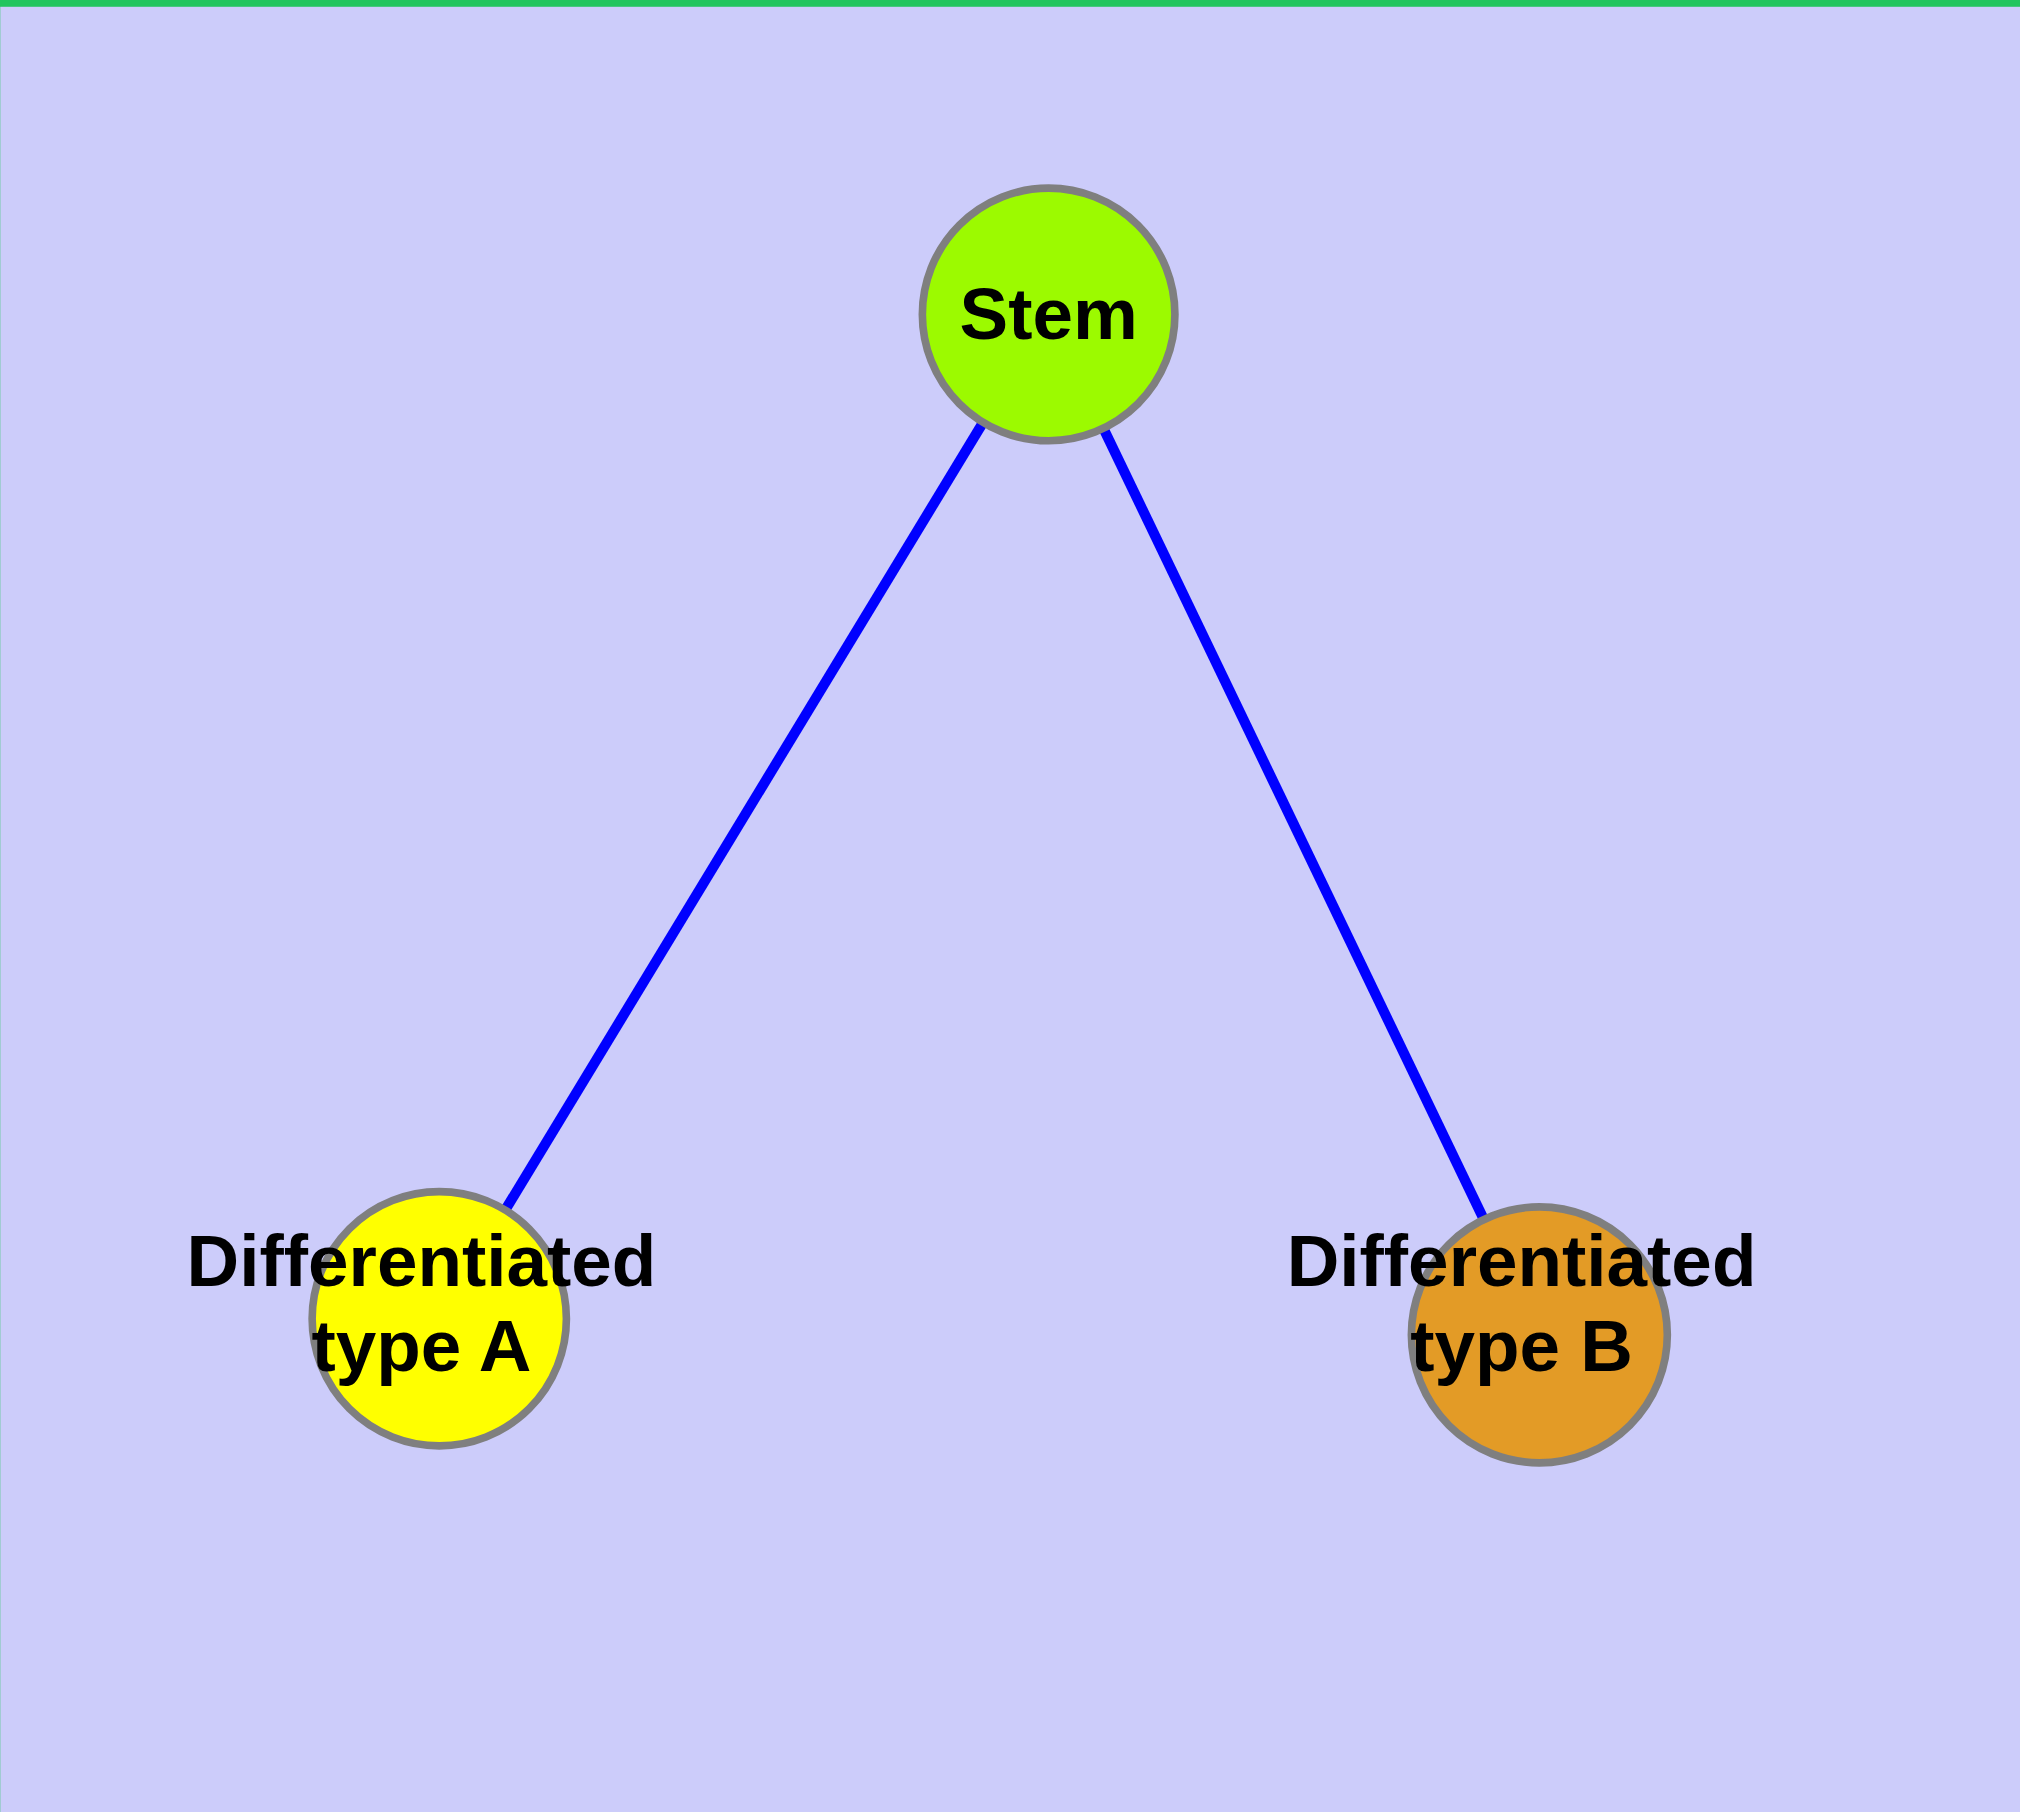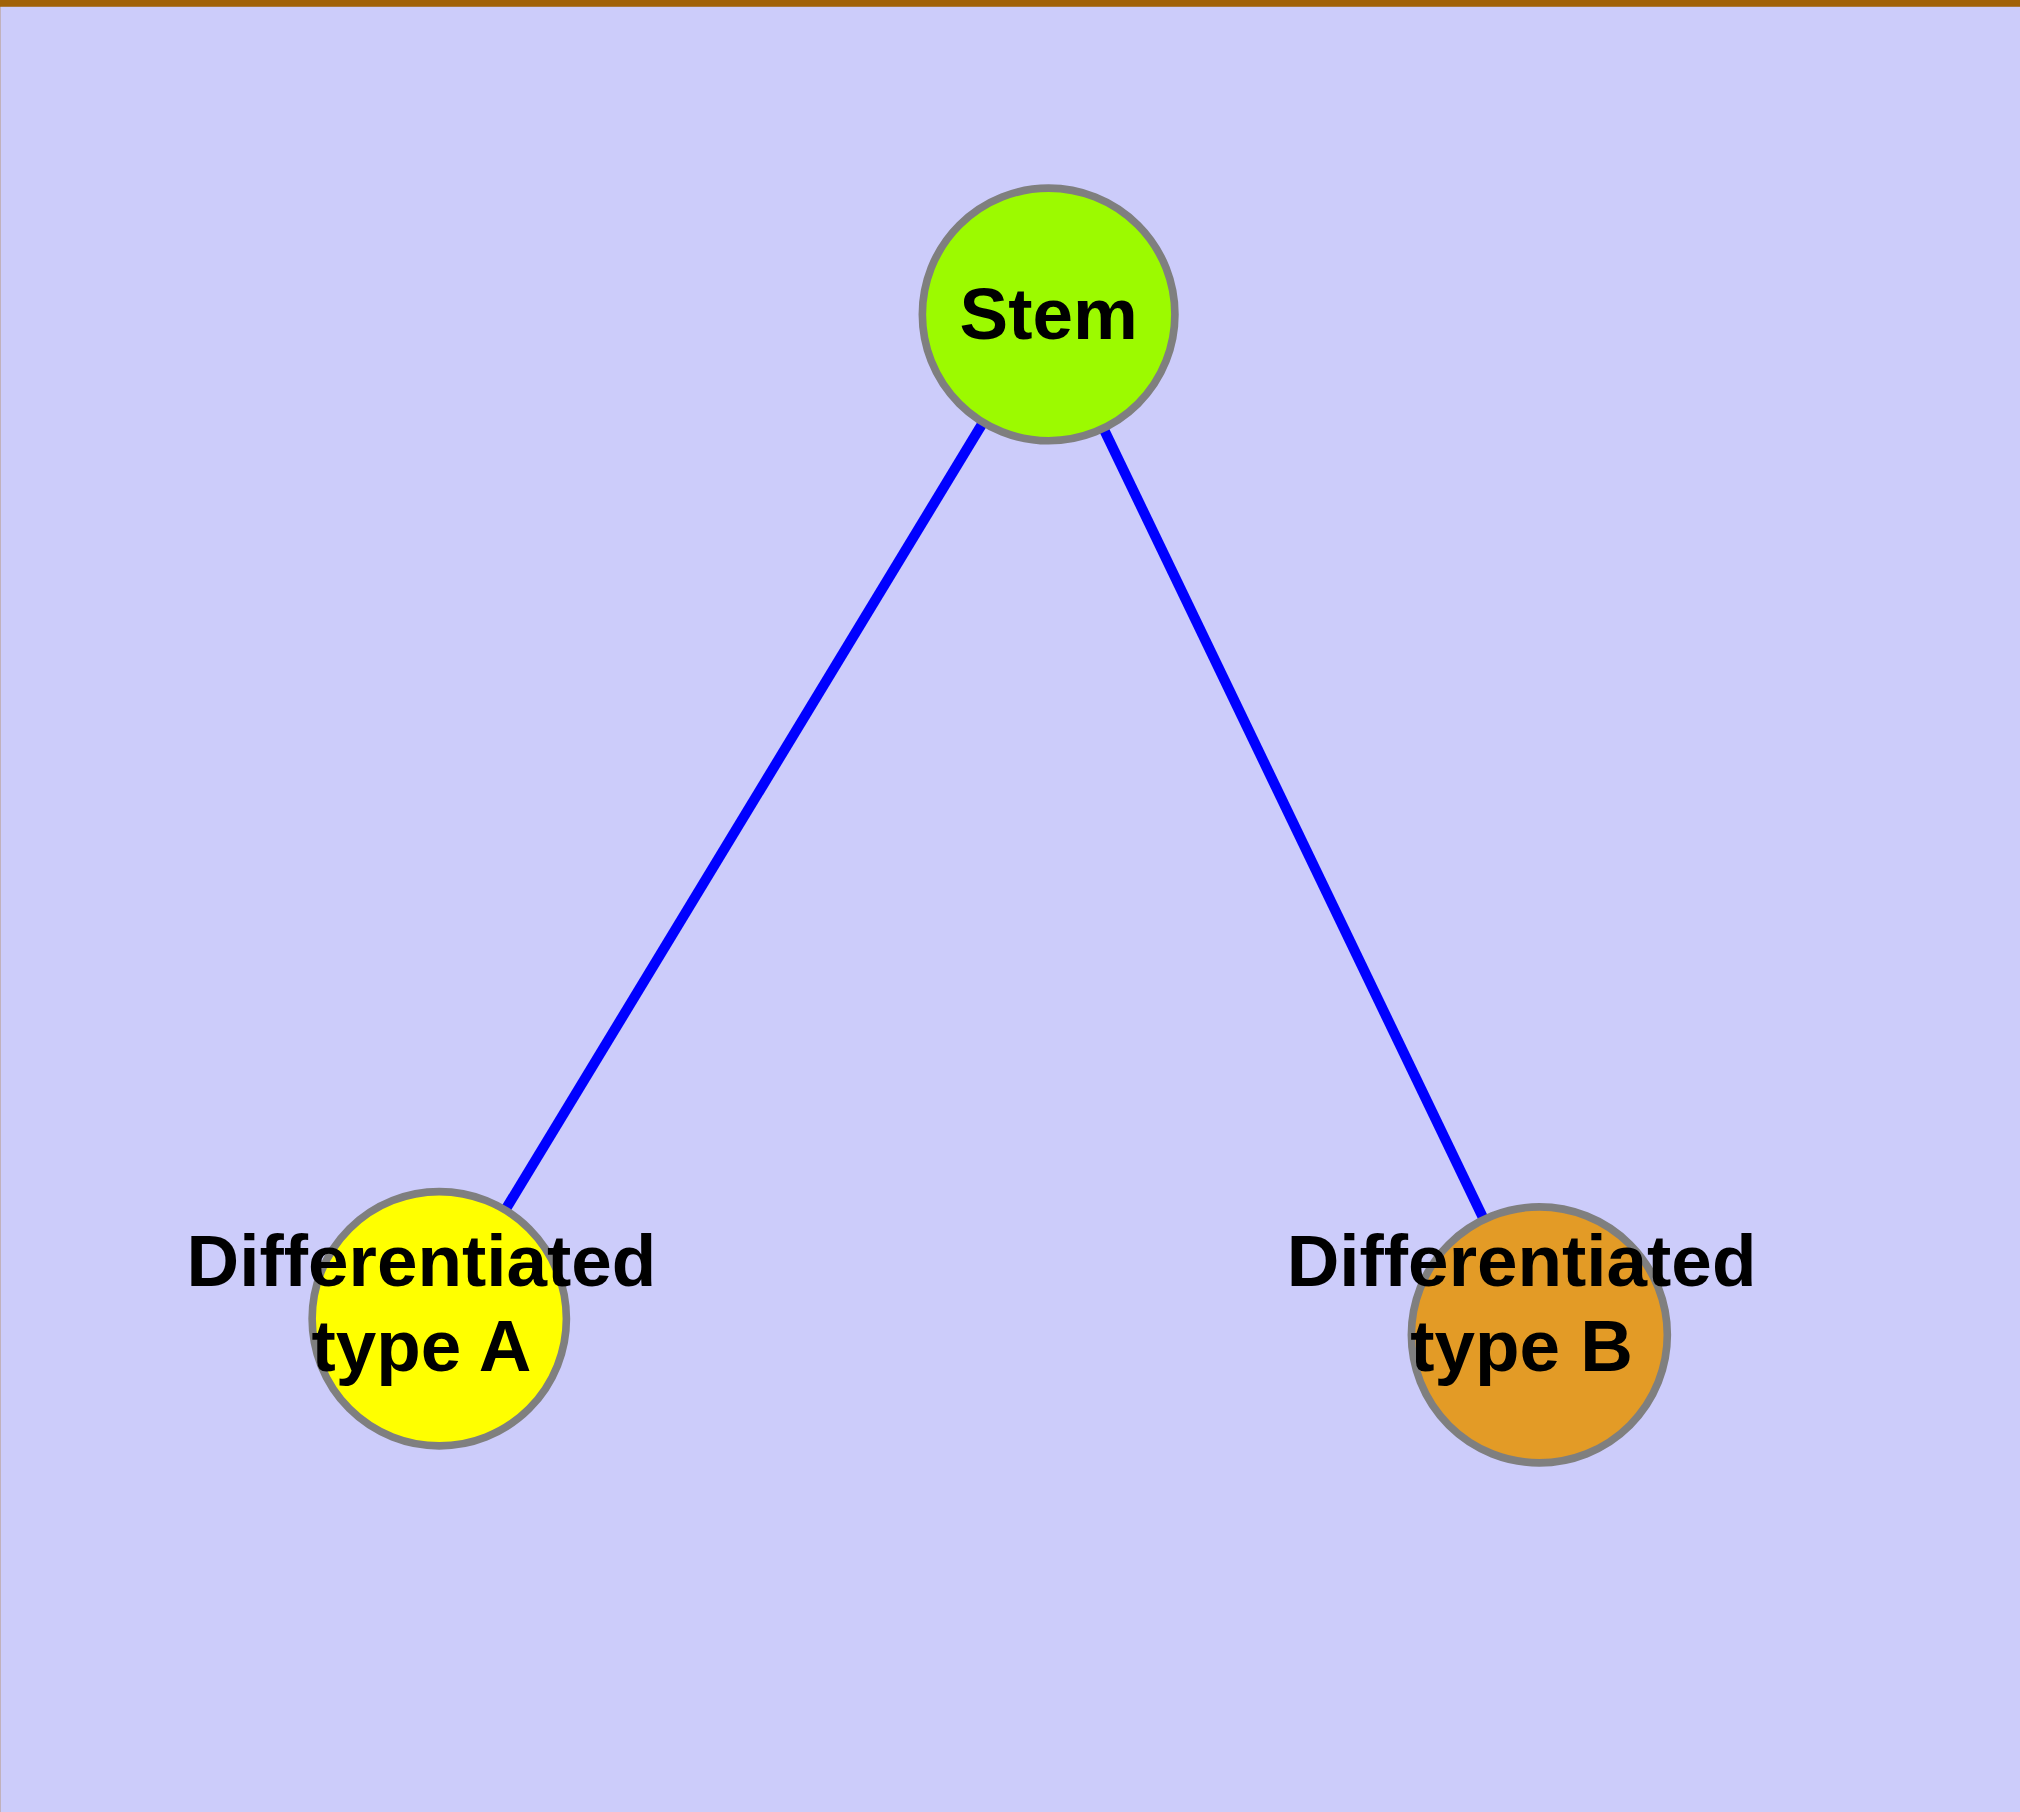--- a/index.html
+++ b/index.html
@@ -35,21 +35,21 @@
     font-family: "Liberation Sans", sans-serif;
     font-weight: bold;
     fill: #000000;
     text-anchor: middle;
     dominant-baseline: middle;
   }
 </style>
 </head>
 <body style="width: 2021px; height: 1812px;">
 
-<div id="diagram-root" style="width: 2021px; height: 1812px; background: #a16207;">
+<div id="diagram-root" style="width: 2021px; height: 1812px; background: #22c55e;">
   <svg id="graph-svg" viewBox="0 0 2384 2138" xmlns="http://www.w3.org/2000/svg">
 
     <rect id="bg-rect" x="0" y="8" width="2384" height="2130" fill="#ccccfa"></rect>
 
     <g id="edges-layer">
       <line class="edge-line" id="edge-0" x1="1237" y1="371" x2="518" y2="1556" stroke="#0000ff" stroke-width="12"></line>
       <line class="edge-line" id="edge-1" x1="1237" y1="371" x2="1816" y2="1575" stroke="#0000ff" stroke-width="12"></line>
     </g>
 
     <g id="nodes-layer">

